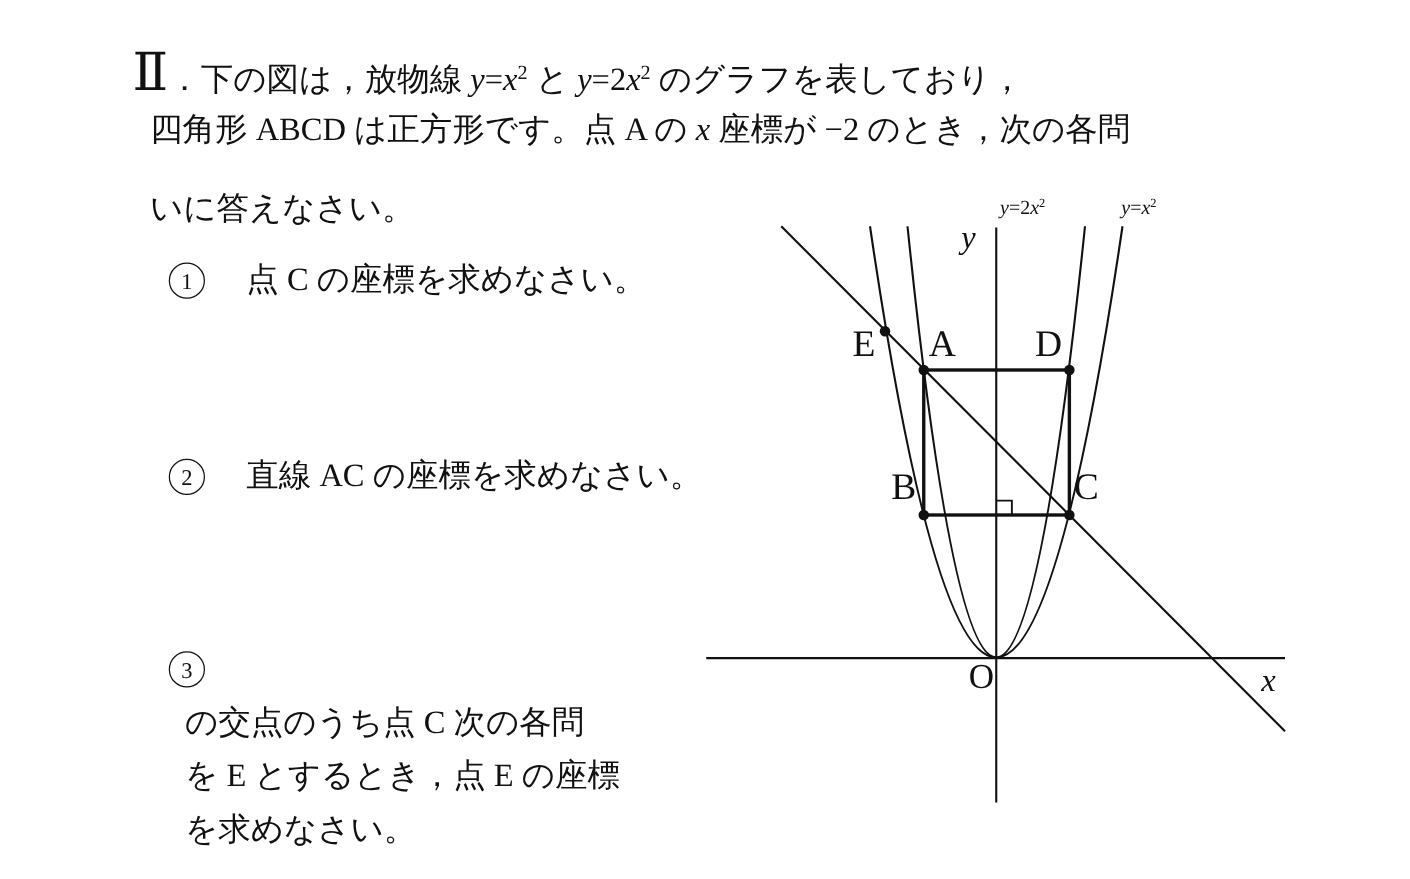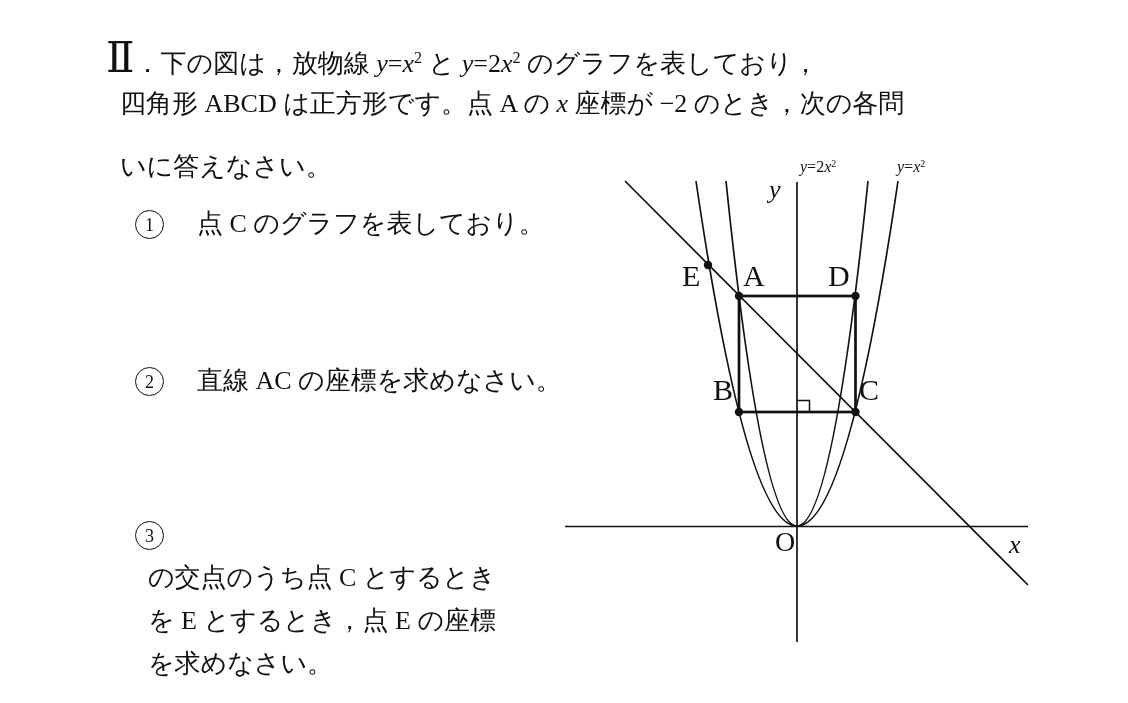--- a/index.html
+++ b/index.html
@@ -31,32 +31,32 @@
 <body>
 
 <div class="page">
 
   <div class="abs txt" style="left:106px;top:47px;text-align:right;"><span class="roman">Ⅱ</span><span>．</span><span>下の図は，放物線 </span><span class="var">y</span><span>=</span><span class="var">x</span><span class="sup">2</span><span> と </span><span class="var">y</span><span>=</span><span>2</span><span class="var">x</span><span class="sup">2</span><span> のグラフを表しており，</span></div>
   <div class="abs txt" style="left:120px;top:87px;"><span>四角形 ABCD は正方形です。点 A の </span><span class="var">x</span><span> 座標が −2 のとき，次の各問</span></div>
   <div class="abs txt" style="left:120px;top:130px;margin-top:20px;"><span>いに答えなさい。</span></div>
 
   <div class="abs qrow" style="left:135px;top:207px;">
     <span class="qnum">1</span>
-    <span class="txt"><span>点 C のグラフを表しており。</span></span>
+    <span class="txt"><span>点 C の座標を求めなさい。</span></span>
   </div>
 
   <div class="abs qrow" style="left:135px;top:364px;">
     <span class="qnum">2</span>
     <span class="txt"><span>直線 AC の座標を求めなさい。</span></span>
   </div>
 
   <div class="abs qrow" style="left:135px;top:518px;">
     <span class="qnum">3</span>
   </div>
-  <div class="abs txt" style="left:148px;top:561px;"><span>の交点のうち点 C とするとき</span></div>
+  <div class="abs txt" style="left:148px;top:561px;"><span>の交点のうち点 C 次の各問</span></div>
   <div class="abs txt" style="left:148px;top:604px;"><span>を E とするとき，点 E の座標</span></div>
   <div class="abs txt" style="left:148px;top:647px;"><span>を求めなさい。</span></div>
 
   <svg class="fig" viewBox="0 0 1128 703" aria-hidden="true">
     <line class="stroke" x1="565" y1="526.5" x2="1028" y2="526.5" stroke-width="1.7"></line>
     <line class="stroke" x1="797" y1="182" x2="797" y2="642" stroke-width="1.7"></line>
     <path class="stroke" d="M696,181 Q797,871 898,181" stroke-width="1.7"></path>
     <path class="stroke" d="M726,181 Q797,871 868,181" stroke-width="1.7"></path>
     <line class="stroke" x1="625" y1="181" x2="1028" y2="585" stroke-width="1.7"></line>
     <rect class="stroke" x="739" y="296" width="116.5" height="116" stroke-width="2.7"></rect>

